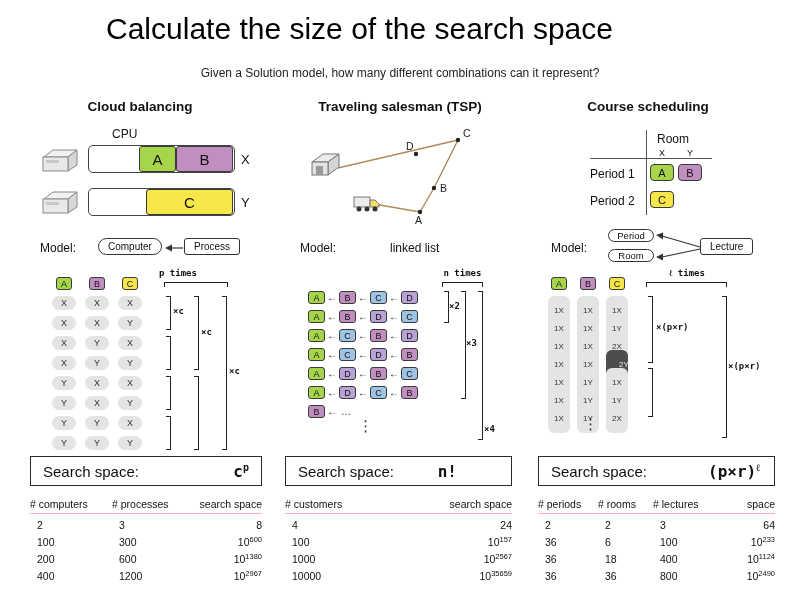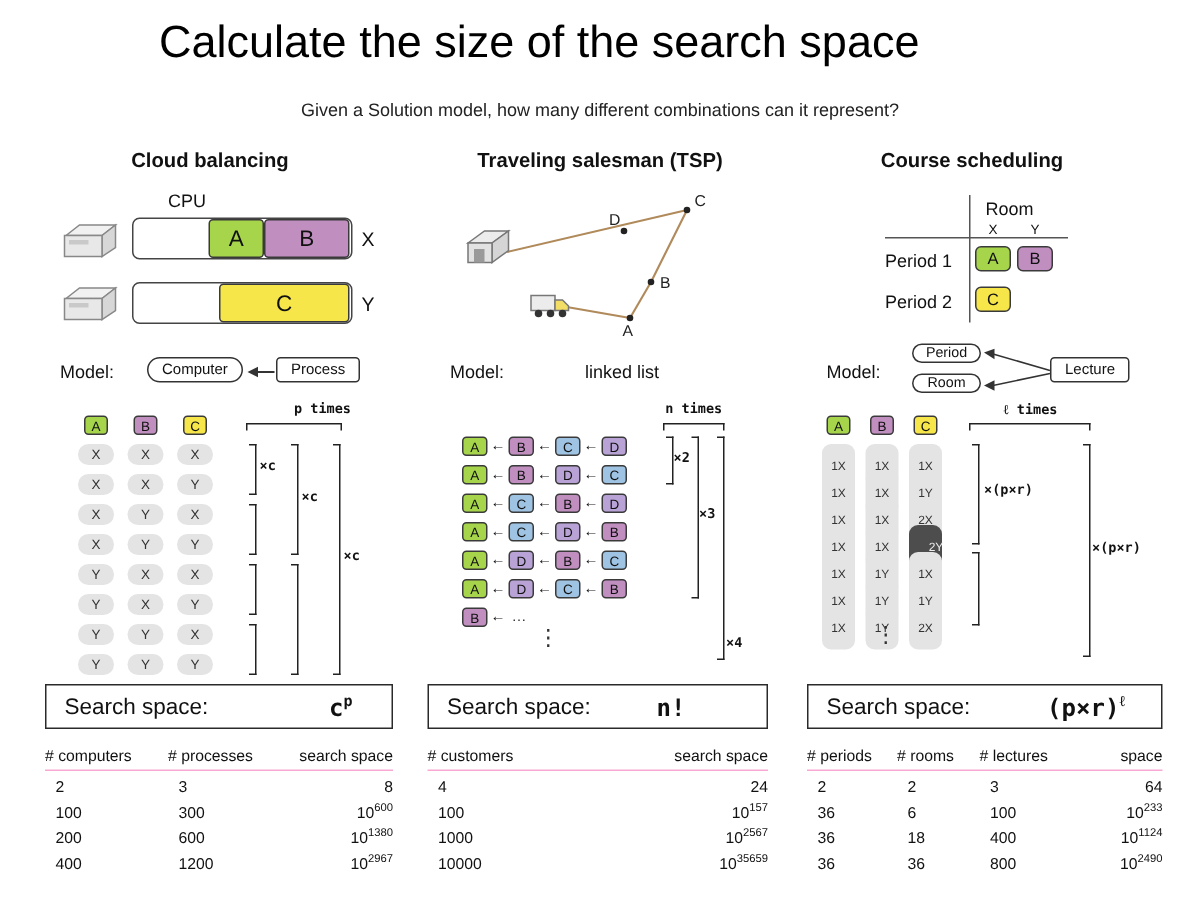--- a/index.html
+++ b/index.html
@@ -118,36 +118,36 @@
     <div class="gpill" style="left: 33px; top: 100px;">X</div>
     <div class="gpill" style="left: 66px; top: 100px;">Y</div>
     <div class="gpill" style="left: 0px; top: 120px;">Y</div>
     <div class="gpill" style="left: 33px; top: 120px;">Y</div>
     <div class="gpill" style="left: 66px; top: 120px;">X</div>
     <div class="gpill" style="left: 0px; top: 140px;">Y</div>
     <div class="gpill" style="left: 33px; top: 140px;">Y</div>
     <div class="gpill" style="left: 66px; top: 140px;">Y</div>
   </div>
 
-<div class="brlab" style="left:159px;top:268px;width:75px;text-align:right">p times</div>
+<div class="brlab" style="left:159px;top:268px;width:75px;text-align:left">p times</div>
 <div class="hbr" style="left:164px;top:282px;width:64px"></div>
 <div class="vbr" style="left:166px;top:296px;height:34px"></div>
 <div class="vbr" style="left:166px;top:336px;height:34px"></div>
 <div class="vbr" style="left:166px;top:376px;height:34px"></div>
 <div class="vbr" style="left:166px;top:416px;height:34px"></div>
 <div class="vbr" style="left:194px;top:296px;height:74px"></div>
 <div class="vbr" style="left:194px;top:376px;height:74px"></div>
 <div class="vbr" style="left:222px;top:296px;height:154px"></div>
 <div class="brlab" style="left:173px;top:306px">×c</div>
 <div class="brlab" style="left:201px;top:327px">×c</div>
 <div class="brlab" style="left:229px;top:366px">×c</div>
 
 <div class="sbox" style="left:30px;width:232px">
   <span class="slabel">Search space:</span>
-  <span class="formula" style="margin-right:14px"><span>c</span><sup>p</sup></span>
+  <span class="formula" style="margin-right:0"><span>c</span><sup>p</sup></span>
 </div>
 <div class="tbl tbl-cloud" id="cloud-table">
     <div class="thead">
       <div class="th"># computers</div>
       <div class="th"># processes</div>
       <div class="th">search space</div>
     </div>
     <div class="trow">
       <div class="td">2</div>
       <div class="td">3</div>
@@ -359,21 +359,21 @@
 <div class="brlab" style="left:645px;top:268px;width:84px;text-align:center">ℓ times</div>
 <div class="hbr" style="left:646px;top:282px;width:81px"></div>
 <div class="vbr" style="left:648px;top:296px;height:67px"></div>
 <div class="vbr" style="left:648px;top:368px;height:49px"></div>
 <div class="vbr" style="left:722px;top:296px;height:142px"></div>
 <div class="brlab" style="left:656px;top:322px">×(p×r)</div>
 <div class="brlab" style="left:728px;top:361px">×(p×r)</div>
 
 <div class="sbox" style="left:538px;width:237px">
   <span class="slabel">Search space:</span>
-  <span class="formula" style="margin-right:12px"><span>(p×r)</span><sup>ℓ</sup></span>
+  <span class="formula" style="margin-right:2px"><span>(p×r)</span><sup>ℓ</sup></span>
 </div>
 <div class="tbl tbl-course" id="course-table">
     <div class="thead">
       <div class="th"># periods</div>
       <div class="th"># rooms</div>
       <div class="th"># lectures</div>
       <div class="th">space</div>
     </div>
     <div class="trow">
       <div class="td">2</div>

